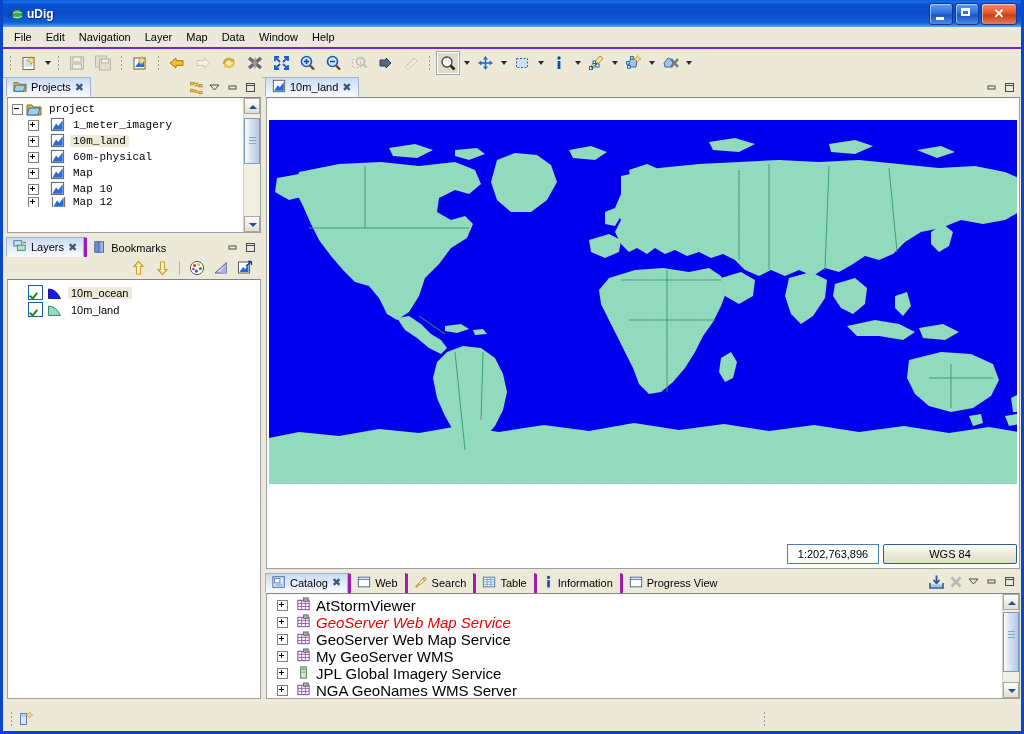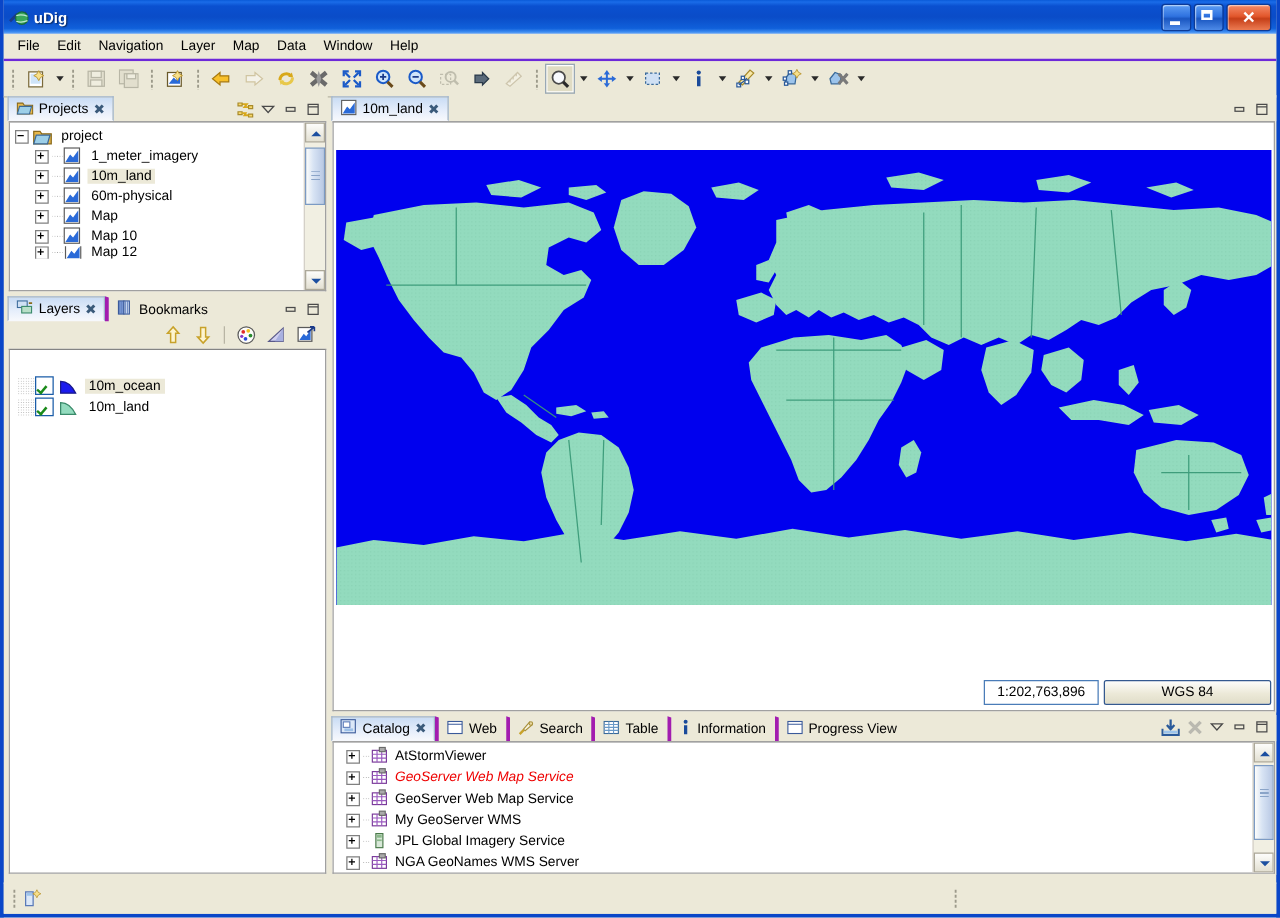--- a/index.html
+++ b/index.html
@@ -123,21 +123,21 @@
   .vtool { width:15px;height:15px; display:flex;align-items:center;justify-content:center;
     cursor:pointer; position:relative; }
   .panel-body {
     flex:1 1 auto; background:#fff;
     border:1px solid #a0a0a0; border-top-color:#848484;
     margin: 0 1px 1px 1px; position:relative; overflow:hidden;
   }
 
   
   .tree { padding: 3px 0 0 4px; font-size:11px; }
-  .tnode { display:flex; align-items:center; height:16px; white-space:nowrap; }
+  .tnode { display:flex; align-items:center; height:16px; white-space:nowrap;font-family:Liberation Mono, monospace; }
   .tnode .exp {
     width:9px;height:9px;border:1px solid #808080;background:#fff;
     margin-right:3px; position:relative; flex:0 0 auto; cursor:pointer;
     font-size:8px; line-height:7px; text-align:center; color:#000;
   }
   .tnode .exp::before{content:'';position:absolute;left:1px;top:3px;width:5px;height:1px;background:#000;}
   .tnode .exp.plus::after{content:'';position:absolute;left:3px;top:1px;width:1px;height:5px;background:#000;}
   .tnode .guide { width:8px; height:16px; flex:0 0 auto;
     background-image: radial-gradient(#a8a8a8 40%, transparent 41%);
     background-size: 2px 2px; background-position: center;
@@ -202,21 +202,21 @@
     height:20px; display:flex; align-items:center; justify-content:center;
     border:1px solid #4a7cb8; background:#fff; font-size:11px;
     box-sizing:border-box; overflow:hidden; white-space:nowrap;
   }
   .statusfield.btnlike {
     background: linear-gradient(180deg,#fdfdfb 0%, #ece9d8 55%, #e0ddc8 100%);
     border:1px solid #34598f; border-radius:2px;
   }
 
   
-  .crow { display:flex; align-items:center; height:17px; padding-left:10px; font-size:11px;}
+  .crow { display:flex; align-items:center; height:17px; padding-left:10px; font-size:15px;}
   .crow .expi {
     width:9px;height:9px;border:1px solid #808080;background:#fff;
     margin-right:2px; position:relative; flex:0 0 auto; cursor:pointer;}
   .crow .expi::before{content:'';position:absolute;left:1px;top:3px;width:5px;height:1px;background:#000;}
   .crow .expi::after{content:'';position:absolute;left:3px;top:1px;width:1px;height:5px;background:#000;}
   .crow .dotline{width:6px;height:17px;
     background-image: radial-gradient(#a8a8a8 40%, transparent 41%);
     background-size:2px 2px; background-position:center; background-repeat:repeat-x;}
   .crow .cico{width:16px;height:16px;margin-right:4px;flex:0 0 auto;position:relative;}
   .crow .clbl{white-space:nowrap;}
@@ -659,21 +659,21 @@
       <span class="vtool" style="width:18px;height:18px;">
         <svg width="16" height="16" viewBox="0 0 16 16">
           <rect x="1.5" y="2" width="11" height="11" fill="#fff" stroke="#5a5a5a"></rect>
           <path d="M2.5 12 L6 7 L8 9 L11.5 4 V12z" fill="#2a6ad8"></path>
           <path d="M9 6 L14.5 1.5 M14.5 1.5 H11 M14.5 1.5 V5" stroke="#1a3a8a" stroke-width="1.3" fill="none"></path>
         </svg>
       </span>
     </div>
 
     <div class="panel-body">
-      <div style="padding-top:20px;">
+      <div style="padding-top:4px;">
         <div class="lrow">
           <span class="dots"></span>
           <span class="chk"></span>
           <span style="width:16px;height:16px;margin-right:5px;">
             <svg width="16" height="15" viewBox="0 0 16 15">
                 <path d="M1.5 13.5 V4 Q9 4 13.5 13.5z" fill="#1a1aee" stroke="#1a1a8a"></path>
               </svg>
           </span>
           <span style="background:#ece9d8;padding:0 3px;">10m_ocean</span>
         </div>

